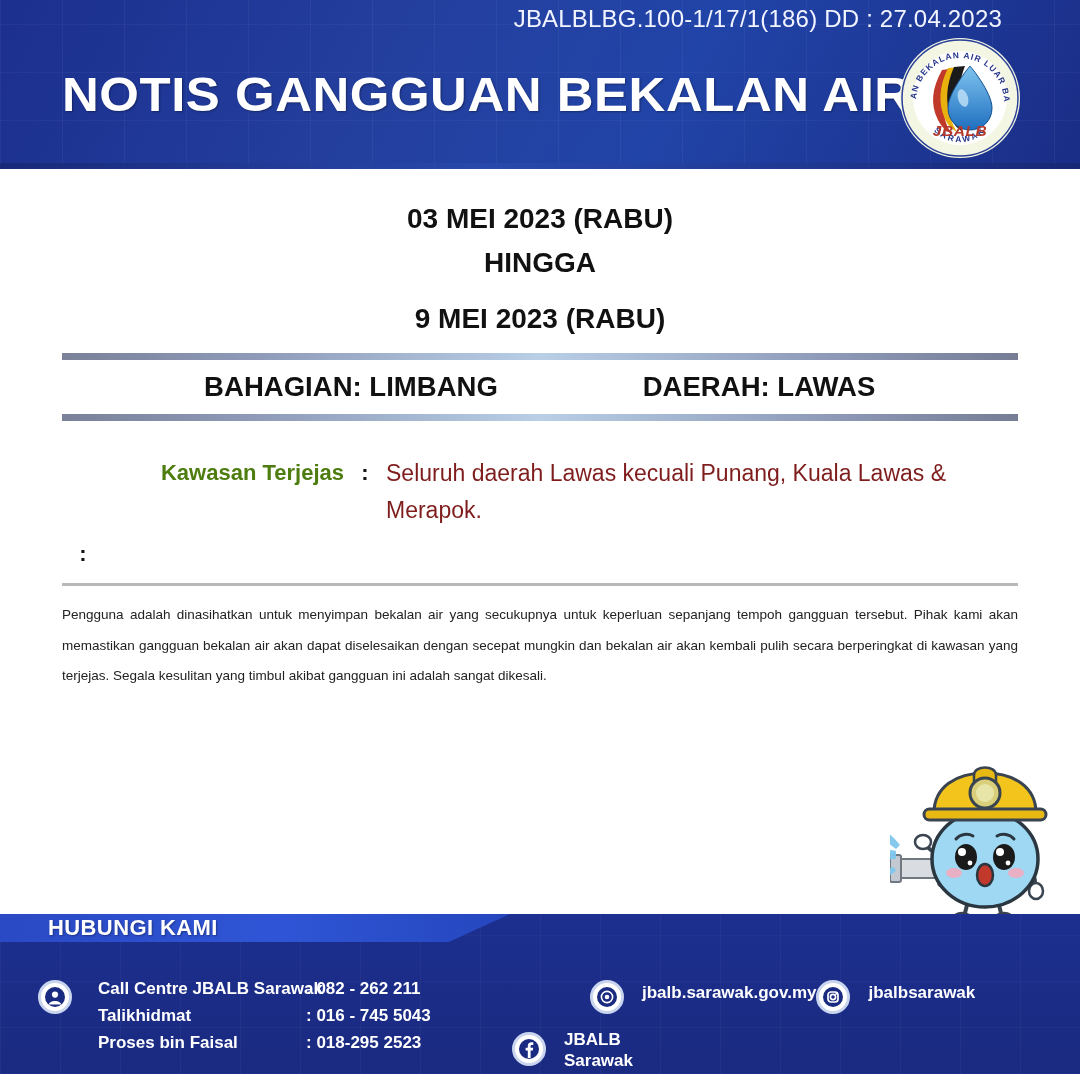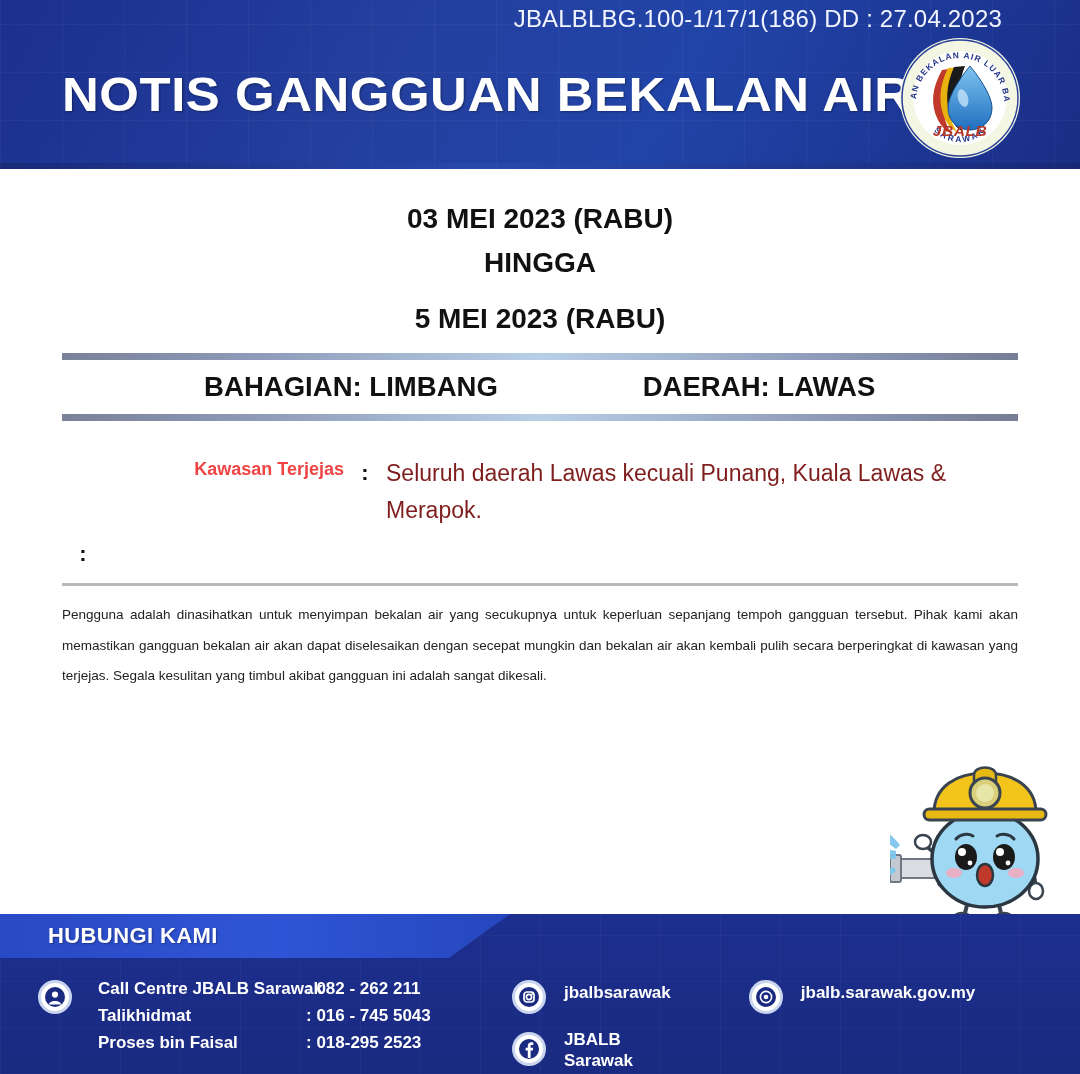--- a/index.html
+++ b/index.html
@@ -80,21 +80,21 @@
     transform:scaleX(1.02);
   }
   .region .r1{ margin-right:150px; }
 
   
   .details { margin:34px 62px 0 62px; }
   .drow { display:flex; align-items:flex-start; margin-bottom:6px; }
   .dlabel {
     width:282px; flex:0 0 282px;
     text-align:right; padding-right:0;
-    font-size:18px; font-weight:bold; color:#ef4444;
+    font-size:22px; font-weight:bold; color:#4d7c0f;
     line-height:1.62;
     transform:scaleX(1.0);
   }
   .dcolon{
     width:42px; flex:0 0 42px;
     text-align:center;
     font-size:22px; font-weight:bold; color:#111;
     line-height:1.62;
   }
   .dval {
@@ -128,21 +128,21 @@
   .footer{
     position:absolute; left:0; bottom:0; width:1080px; height:160px;
     background:
       repeating-linear-gradient(90deg, rgba(255,255,255,.035) 0 1px, rgba(255,255,255,0) 1px 60px),
       repeating-linear-gradient(0deg, rgba(255,255,255,.025) 0 1px, rgba(255,255,255,0) 1px 46px),
       linear-gradient(180deg,#1d2f8f 0%,#1a2a80 100%);
     overflow:hidden;
   }
   .hubungi-bar{
     position:absolute; left:0; top:0;
-    width:510px; height:44px;
+    width:510px; height:28px;
     background:linear-gradient(90deg,#2a49c4 0%,#2f55d6 55%,#2546bd 100%);
     clip-path:polygon(0 0, 100% 0, 88% 100%, 0 100%);
     display:flex; align-items:center;text-align:center;
   }
   .hubungi-bar span{
     margin-left:48px;
     color:#fff; font-size:22px; font-weight:bold; letter-spacing:.4px;
     text-shadow:1px 1px 2px rgba(0,0,0,.35);
   }
 
@@ -218,21 +218,21 @@
       <path d="M72,30 C72,30 50,56 50,72 C50,85 60,94 72,94 C84,94 94,85 94,72 C94,56 72,30 72,30 Z" fill="url(#dropg)" stroke="#14508f" stroke-width="1"></path>
       <ellipse cx="65" cy="62" rx="5" ry="9" fill="#cbe7fa" opacity=".75" transform="rotate(-16 65 62)"></ellipse>
       <text x="62" y="100" font-size="15.5" font-weight="bold" fill="#b5392b" text-anchor="middle" font-family="'Liberation Sans',sans-serif" font-style="italic" letter-spacing=".6">JBALB</text>
     </svg>
   </div>
 </div>
 
 <div class="dates">
   <div class="d1">03 MEI 2023 (RABU)</div>
   <div class="d2">HINGGA</div>
-  <div class="d3">5 MEI 2023 (RABU)</div>
+  <div class="d3">9 MEI 2023 (RABU)</div>
 </div>
 
 <div class="bar bar-top"></div>
 
 <div class="region">
   <span class="r1">BAHAGIAN: LIMBANG</span>
   <span class="r2">DAERAH: LAWAS</span>
 </div>
 
 <div class="bar bar-bot"></div>
@@ -325,41 +325,41 @@
       </div>
       <div class="phone-row">
         <span class="phone-name">Proses bin Faisal</span>
         <span class="phone-num">: 018-295 2523</span>
       </div>
     </div>
   </div>
 
   <div class="socials">
     <div class="soc-line">
+      <div class="soc-item second">
+        <div class="icon-circle">
+          <svg width="20" height="20" viewBox="0 0 20 20">
+            <circle cx="10" cy="10" r="10" fill="#1a2a80"></circle>
+            <circle cx="10" cy="10" r="5.6" fill="none" stroke="#ffffff" stroke-width="1.6"></circle>
+            <circle cx="10" cy="10" r="2.3" fill="#ffffff"></circle>
+          </svg>
+        </div>
+        <span class="soc-label">jbalb.sarawak.gov.my</span>
+      </div>
+
       <div class="soc-item">
         <div class="icon-circle">
           <svg width="20" height="20" viewBox="0 0 20 20">
             <circle cx="10" cy="10" r="10" fill="#1a2a80"></circle>
             <rect x="5" y="5" width="10" height="10" rx="3" fill="none" stroke="#ffffff" stroke-width="1.7"></rect>
             <circle cx="10" cy="10" r="2.6" fill="none" stroke="#ffffff" stroke-width="1.7"></circle>
             <circle cx="13.3" cy="6.8" r="1" fill="#ffffff"></circle>
           </svg>
         </div>
         <span class="soc-label">jbalbsarawak</span>
-      </div>
-
-      <div class="soc-item second">
-        <div class="icon-circle">
-          <svg width="20" height="20" viewBox="0 0 20 20">
-            <circle cx="10" cy="10" r="10" fill="#1a2a80"></circle>
-            <circle cx="10" cy="10" r="5.6" fill="none" stroke="#ffffff" stroke-width="1.6"></circle>
-            <circle cx="10" cy="10" r="2.3" fill="#ffffff"></circle>
-          </svg>
-        </div>
-        <span class="soc-label">jbalb.sarawak.gov.my</span>
       </div>
     </div>
 
     <div class="soc-line">
       <div class="soc-item">
         <div class="icon-circle">
           <svg width="20" height="20" viewBox="0 0 20 20">
             <circle cx="10" cy="10" r="10" fill="#1a2a80"></circle>
             <path d="M11.6,19 L11.6,11.6 L13.8,11.6 L14.2,8.8 L11.6,8.8 L11.6,7.2 C11.6,6.4 11.9,5.9 13.1,5.9 L14.3,5.9 L14.3,3.3 C13.9,3.25 13.1,3.2 12.2,3.2 C10.2,3.2 8.8,4.4 8.8,6.8 L8.8,8.8 L6.6,8.8 L6.6,11.6 L8.8,11.6 L8.8,19 Z" fill="#ffffff"></path>
           </svg>

